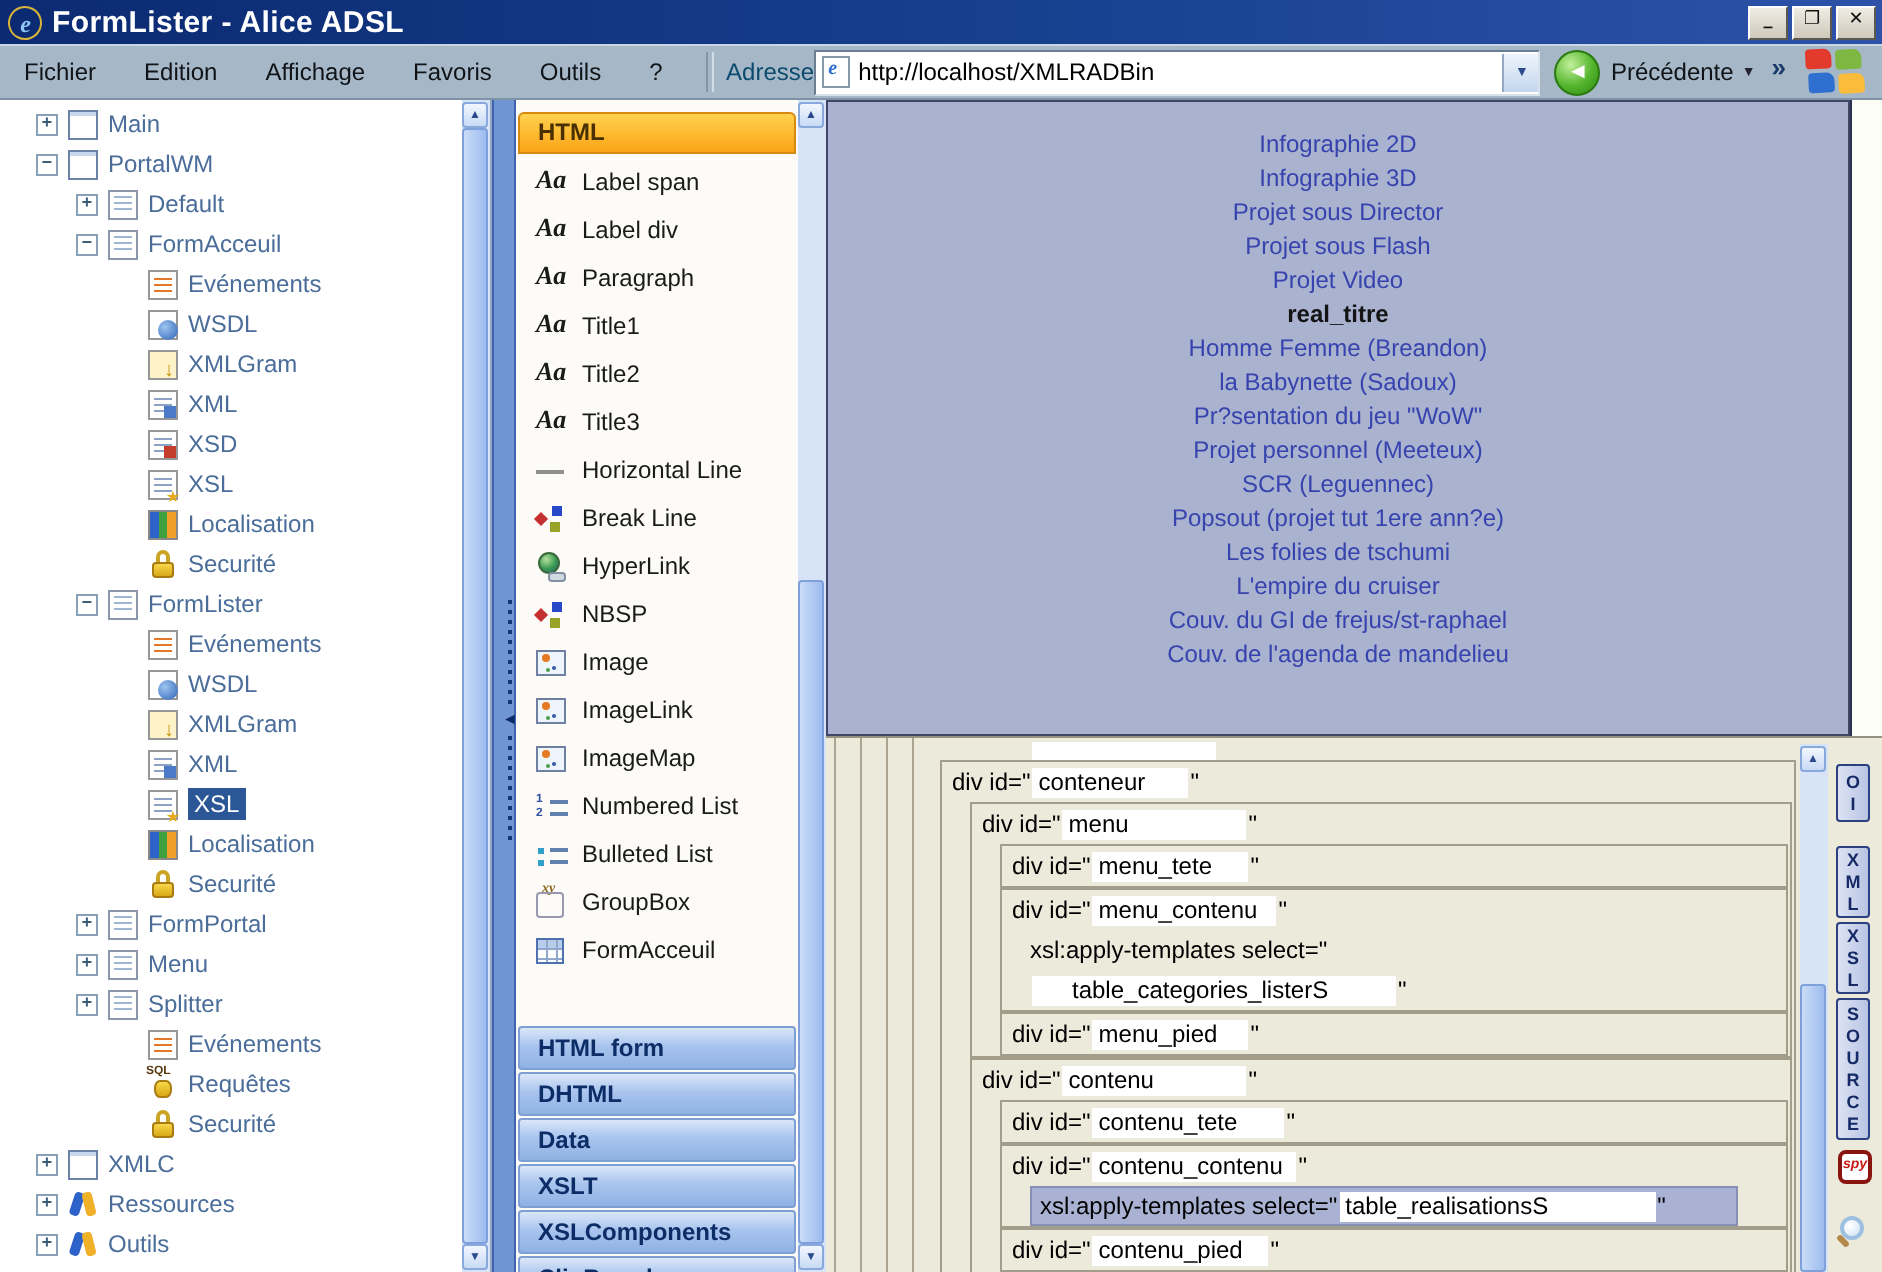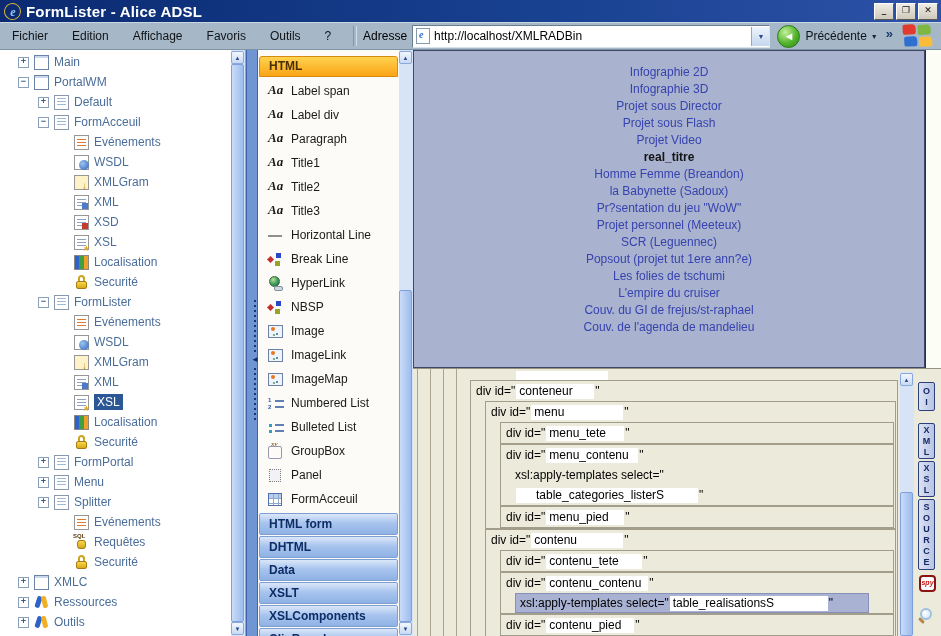--- a/index.html
+++ b/index.html
@@ -14,21 +14,21 @@
   .title-text{color:#fff;font-weight:bold;font-size:15px;letter-spacing:.2px;}
   .winbtns{margin-left:auto;display:flex;gap:2px;padding-right:3px;}
   .wbtn{width:18px;height:15px;background:linear-gradient(180deg,#efece4,#cfc9bb);
     border:1px solid;border-color:#fff #5a5a52 #5a5a52 #fff;
     font:bold 9px/13px "DejaVu Sans",sans-serif;color:#111;text-align:center;}
   
   .menubar{position:absolute;left:0;top:22px;width:941px;height:28px;background:#a6b8c7;
     border-top:1px solid #c9d7e2;border-bottom:1px solid #7e93a5;display:flex;align-items:center;box-sizing:border-box;}
   .menu-item{font-size:12px;color:#101418;padding:0 12px;}
   .tb-sep{width:2px;height:20px;margin:0 6px 0 10px;border-left:1px solid #8296a8;border-right:1px solid #cfdce6;}
-  .addr-label{font-size:12px;color:#000000;margin-right:5px;}
+  .addr-label{font-size:12px;color:#0c4a6e;}
   .addr-combo{width:404px;height:21px;background:#fff;border:1px solid;border-color:#6b7f92 #d7e2ea #d7e2ea #6b7f92;
     display:flex;align-items:center;}
   .page-ico{width:12px;height:14px;background:#fff;border:1px solid #8899aa;margin:0 4px 0 3px;position:relative;flex:none;}
   .page-ico::before{content:"e";position:absolute;left:2px;top:0px;font:italic bold 10px/12px "Liberation Serif",serif;color:#2f6fd0;}
   .addr-text{font-size:12px;color:#000;flex:1;white-space:nowrap;overflow:hidden;}
   .combo-btn{width:17px;height:19px;background:linear-gradient(180deg,#eef4fc,#c4d6ee);
     border-left:1px solid #93a8c4;font-size:7px;line-height:19px;text-align:center;color:#2a4a8a;flex:none;}
   .back-group{display:flex;align-items:center;margin-left:7px;}
   .back-circle{width:21px;height:21px;border-radius:50%;
     background:radial-gradient(circle at 35% 30%,#c2f09a,#53b42c 55%,#2e8a14);
@@ -431,24 +431,20 @@
         </div>
         <div class="xrow">
           <span class="tx tx-ul"></span>
           <span class="xlabel">Bulleted List</span>
         </div>
         <div class="xrow">
           <span class="tx tx-groupbox"></span>
           <span class="xlabel">GroupBox</span>
         </div>
         <div class="xrow">
-          <span class="tx tx-panel"></span>
-          <span class="xlabel">Panel</span>
-        </div>
-        <div class="xrow">
           <span class="tx tx-grid"></span>
           <span class="xlabel">FormAcceuil</span>
         </div>
       </div>
     <div class="tbx-cats">
         <div class="tcat">HTML form</div>
         <div class="tcat">DHTML</div>
         <div class="tcat">Data</div>
         <div class="tcat">XSLT</div>
         <div class="tcat">XSLComponents</div>

